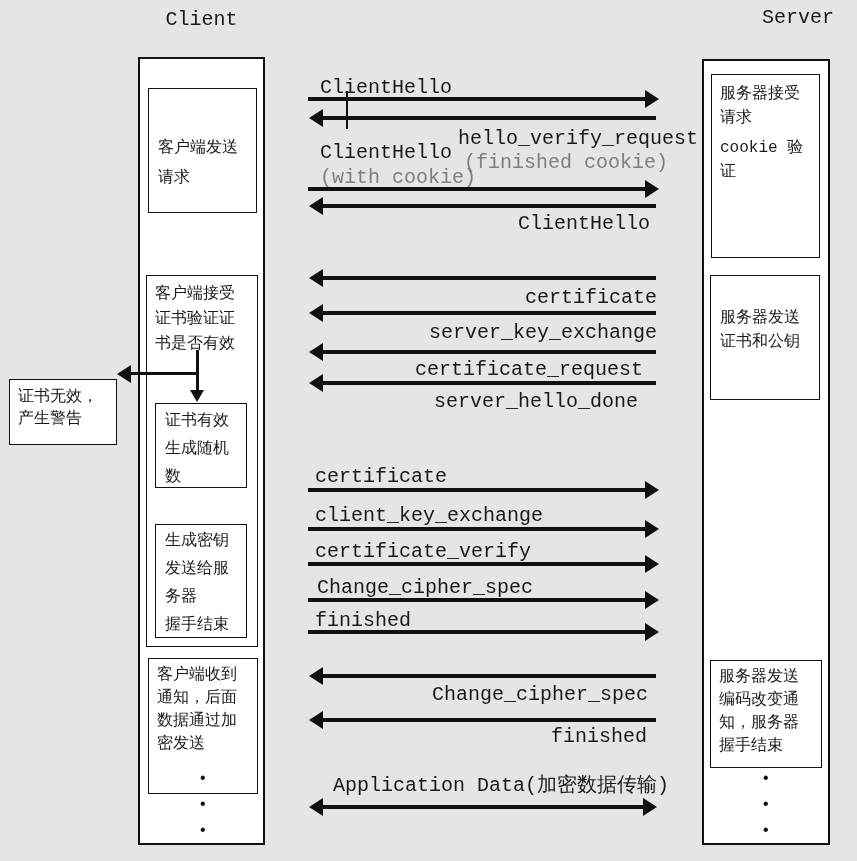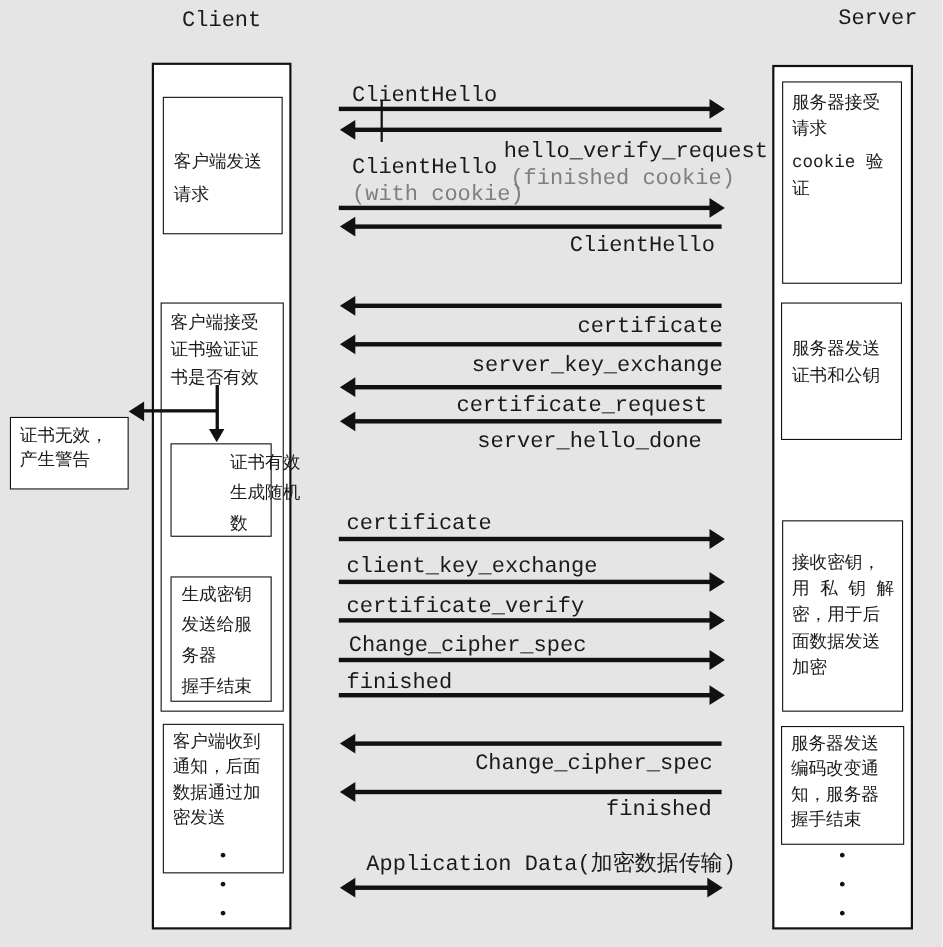--- a/index.html
+++ b/index.html
@@ -39,21 +39,21 @@
   <div class="box" style="left:148px;top:88px;width:109px;height:125px;">
     <div class="cjk lh30" style="left:9px;top:44px;width:95px;">客户端发送
 请求</div>
   </div>
   <div class="box" style="left:146px;top:275px;width:112px;height:372px;">
     <div class="cjk lh25" style="left:8px;top:6px;width:100px;">客户端接受
 证书验证证
 书是否有效</div>
   </div>
   <div class="box" style="left:155px;top:403px;width:92px;height:85px;">
-    <div class="cjk lh28" style="left:9px;top:3px;width:80px;margin-left:44px;">证书有效
+    <div class="cjk lh28" style="left:9px;top:3px;width:80px;">证书有效
 生成随机
 数</div>
   </div>
   <div class="box" style="left:155px;top:524px;width:92px;height:114px;">
     <div class="cjk lh28" style="left:9px;top:2px;width:80px;">生成密钥
 发送给服
 务器
 握手结束</div>
   </div>
   <div class="box" style="left:148px;top:658px;width:110px;height:136px;">
@@ -76,27 +76,20 @@
 
   <div class="box outer" style="left:702px;top:59px;width:128px;height:786px;"></div>
   <div class="box" style="left:711px;top:74px;width:109px;height:184px;">
     <p class="p0 cjk lh24" style="position:static;padding:7px 0 0 8px;margin-bottom:6px;">服务器接受
 请求</p>
     <p class="p0 cjk lh24" style="position:static;padding-left:8px;margin-bottom:21px;">cookie 验证</p>
   </div>
   <div class="box" style="left:710px;top:275px;width:110px;height:125px;">
     <div class="cjk lh24" style="left:9px;top:30px;width:95px;">服务器发送
 证书和公钥</div>
-  </div>
-  <div class="box" style="left:711px;top:473px;width:110px;height:174px;">
-    <div class="cjk lh24" style="left:8px;top:26px;width:96px;">接收密钥，
-用 私 钥 解
-密，用于后
-面数据发送
-加密</div>
   </div>
   <div class="box" style="left:710px;top:660px;width:112px;height:108px;">
     <div class="cjk lh23" style="left:8px;top:5px;width:98px;">服务器发送
 编码改变通
 知，服务器
 握手结束</div>
   </div>
   <div class="dot" style="left:761px;top:774px;">•</div>
   <div class="dot" style="left:761px;top:800px;">•</div>
   <div class="dot" style="left:761px;top:826px;">•</div>

